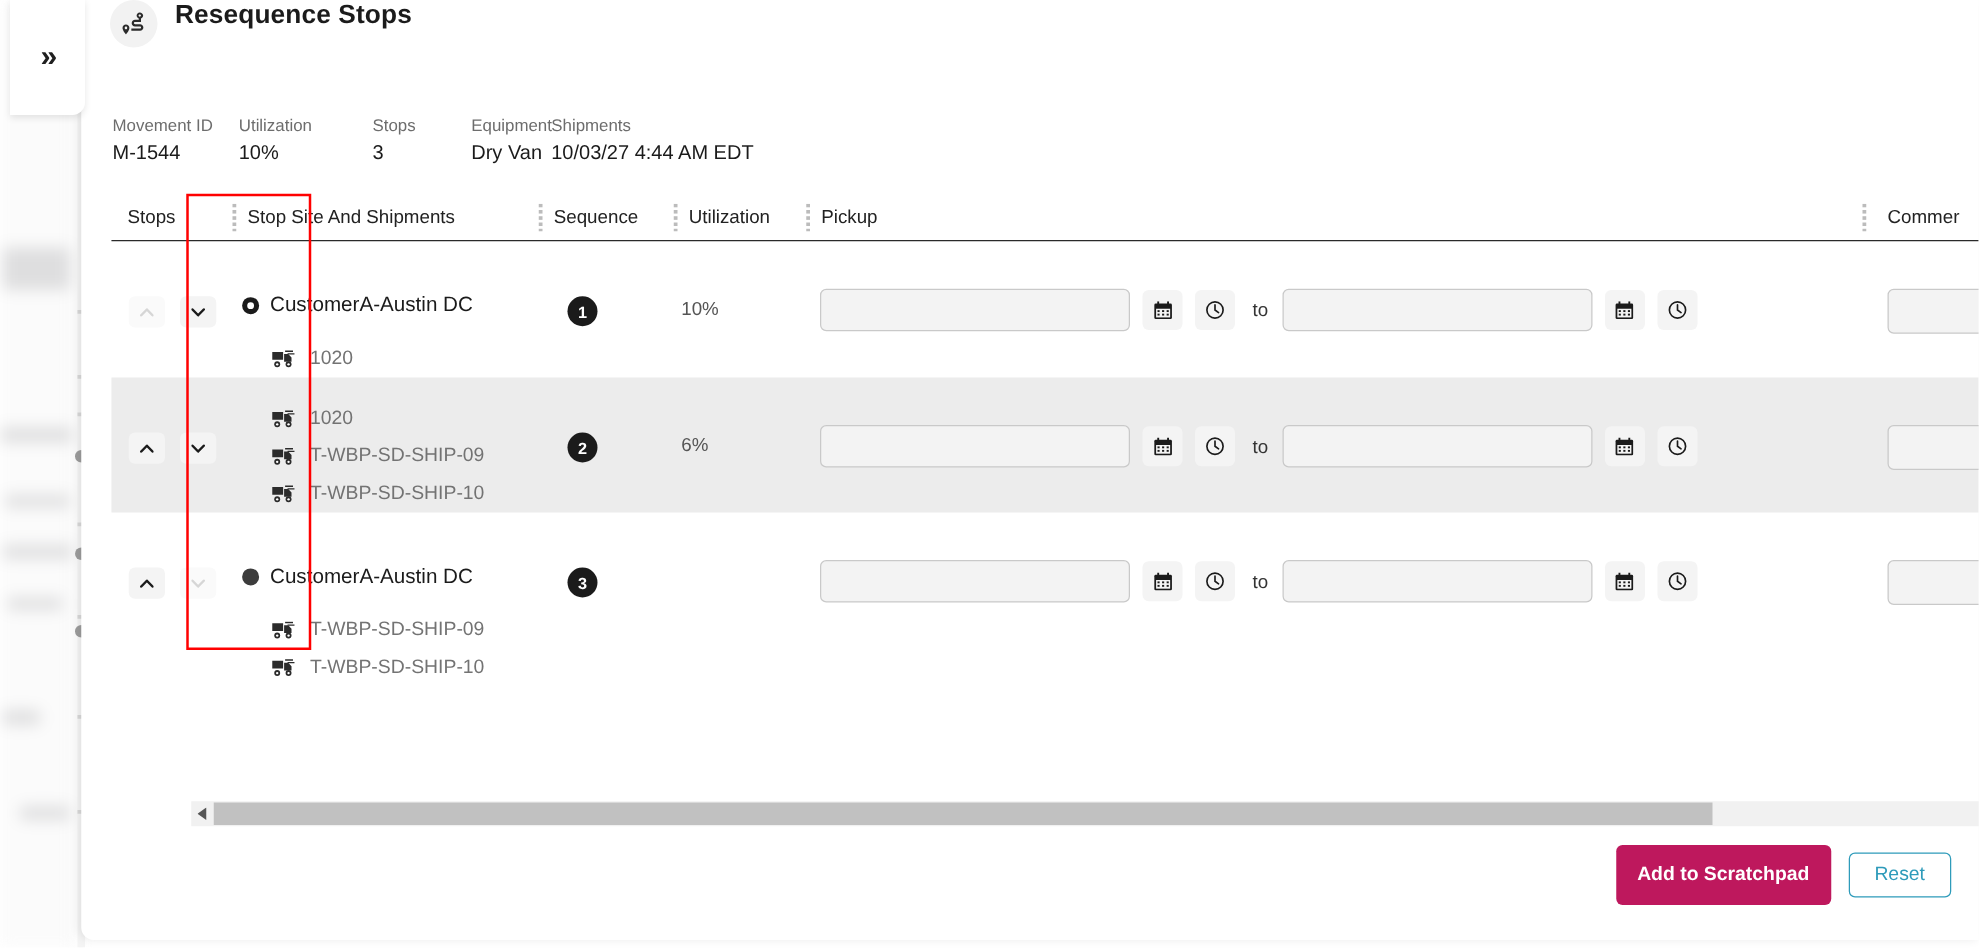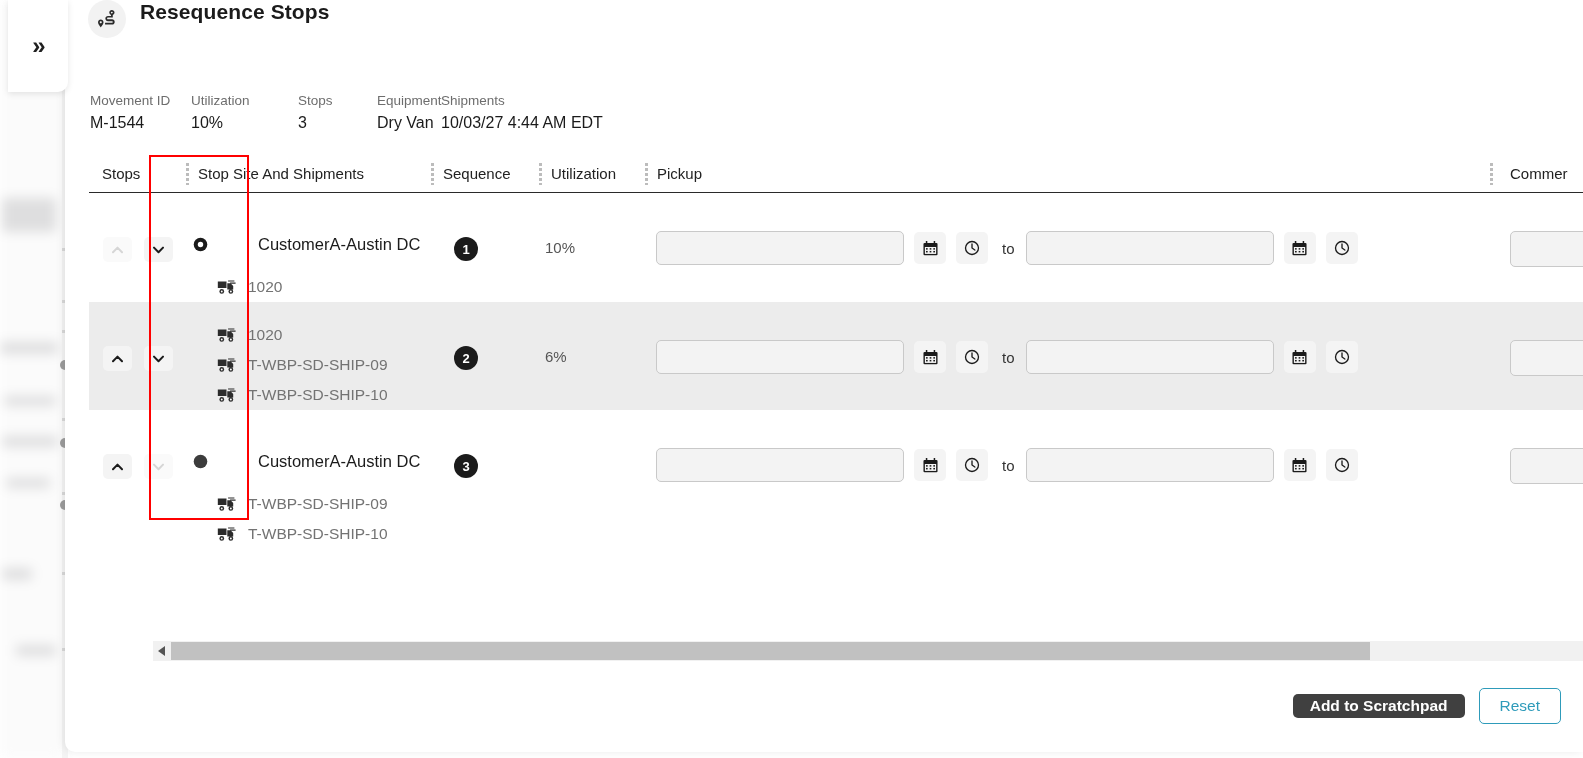--- a/index.html
+++ b/index.html
@@ -118,21 +118,21 @@
   .move-btns { display: flex; gap: 12px; padding: 44px 0 0 14px; }
   .mv-btn {
     width: 29px; height: 25px; border-radius: 5px; background: #f4f4f4;
     display: flex; align-items: center; justify-content: center; cursor: pointer;
     border: none; padding: 0;
   }
   .row.alt .mv-btn { background: #f4f4f4; }
   .mv-btn.disabled { background: #fafafa; cursor: default; }
   .mv-btn svg { display: block; }
 
-  .stop-main { display: flex; align-items: center; padding-top: 42px; gap: 42px; }
+  .stop-main { display: flex; align-items: center; padding-top: 42px; }
   .stop-marker { width: 22px; flex: none; display: flex; justify-content: center; }
   .stop-name { font-size: 16.5px; color: #1b1b1b; white-space: nowrap; margin-left: 5px; }
   .ship-list { padding-top: 18px; }
   .ship { display: flex; align-items: center; height: 30px; padding-left: 28px; }
   .ship .sh-icon { width: 22px; flex: none; display: flex; align-items: center; }
   .ship .sh-text { font-size: 15.5px; color: #737373; margin-left: 9px; white-space: nowrap; }
 
   .seq-badge {
     margin-top: 44px; margin-left: 20px;
     width: 24px; height: 24px; border-radius: 50%;
@@ -182,22 +182,22 @@
     position: absolute; left: 0; top: 1px; width: 1199px; height: 18px;
     background: #c1c1c1; cursor: pointer;
   }
 
   
   .footer {
     position: absolute; right: 22px; bottom: 28px;
     display: flex; align-items: center; gap: 14px;
   }
   .btn-primary {
-    background: #404040; color: #fff; border: none; border-radius: 5px;
-    font-size: 15.5px; font-weight: 700; padding: 0 17px; height: 24px;
+    background: #be185d; color: #fff; border: none; border-radius: 5px;
+    font-size: 15.5px; font-weight: 700; padding: 0 17px; height: 48px;
     cursor: pointer; font-family: "Liberation Sans", sans-serif;
   }
   .btn-outline {
     background: #fff; color: #2e9bba; border: 1px solid #2e9bba; border-radius: 5px;
     font-size: 15.5px; padding: 0 20px; height: 36px;
     cursor: pointer; font-family: "Liberation Sans", sans-serif;
   }
 </style>
 </head>
 <body>

